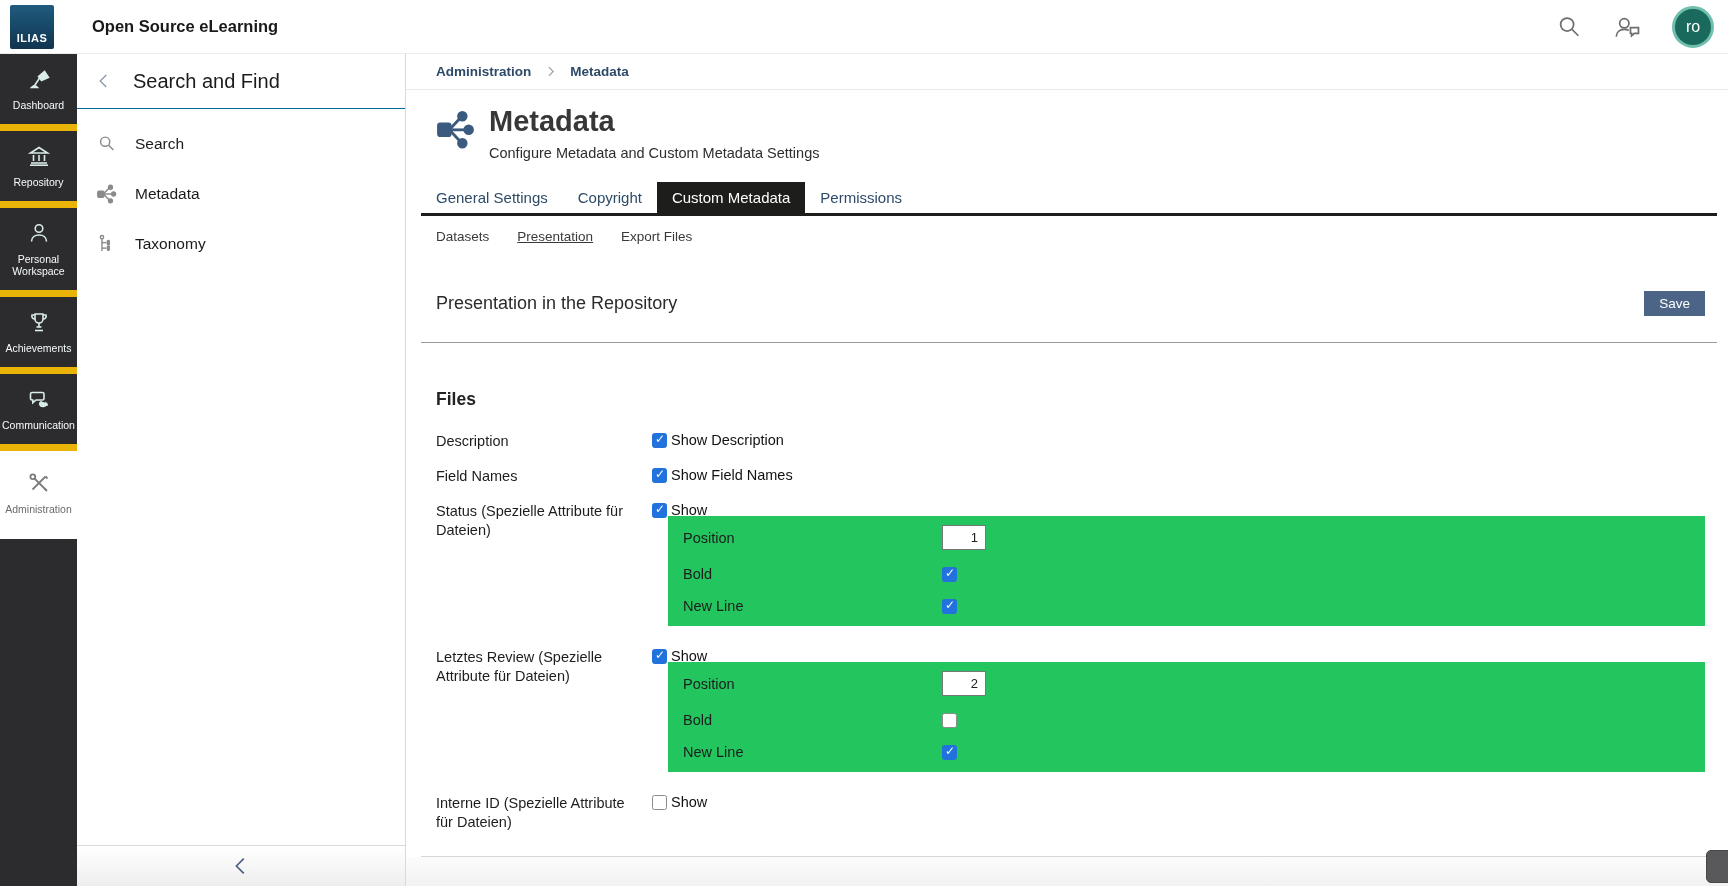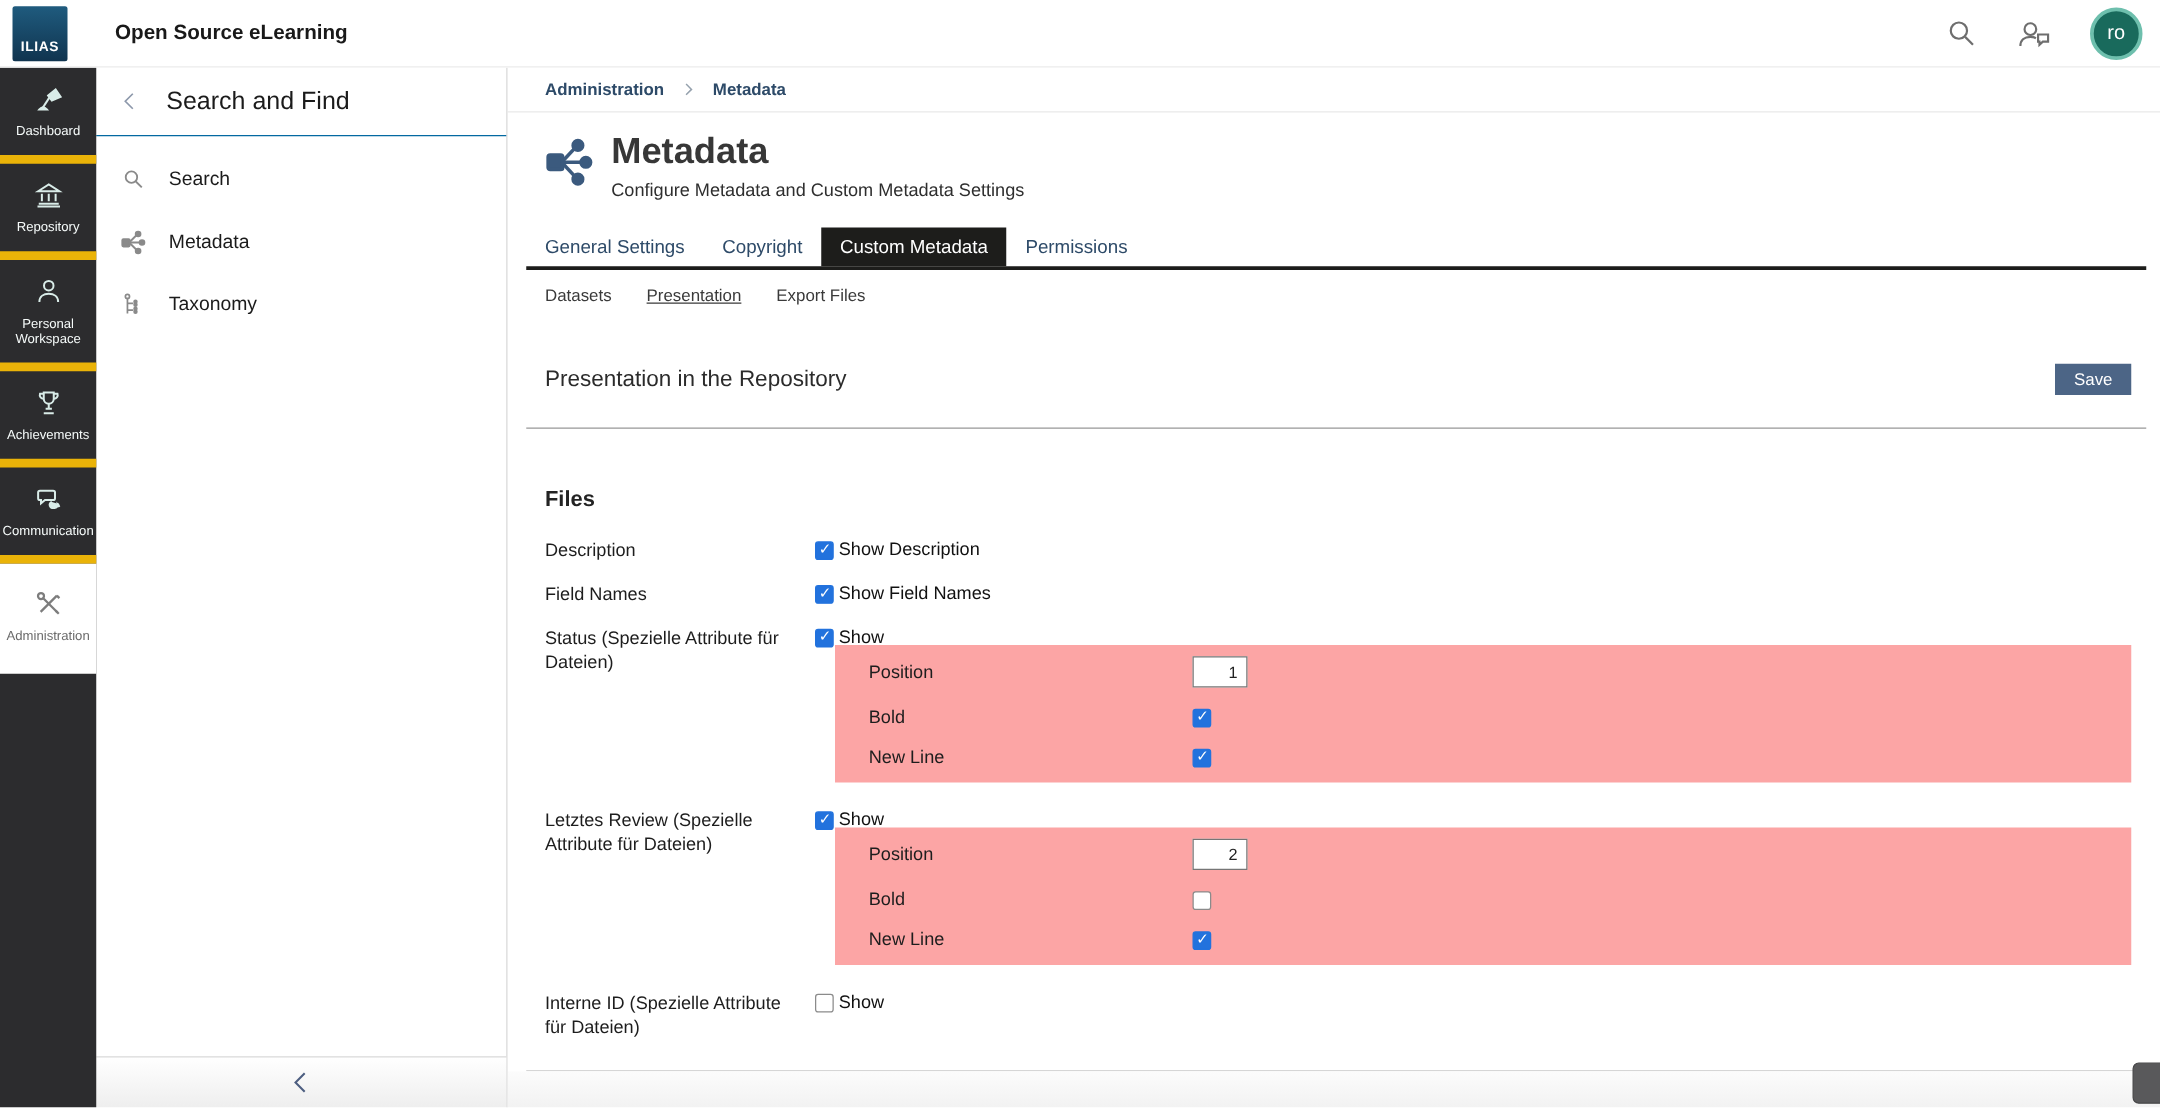--- a/index.html
+++ b/index.html
@@ -85,21 +85,21 @@
   .frow-ctrl { display:flex; align-items:flex-start; gap:4px; font-size:14.5px; color:#111; }
   .frow.has-panel { position:relative; display:block; padding-left:216px; margin-bottom:0; }
   .frow.has-panel .frow-label { position:absolute; left:0; top:0; }
 
   .cb { width:15px; height:15px; border:1px solid #8b8b8b; border-radius:2.5px; background:#fff;
         flex:none; position:relative; margin-top:1px; cursor:pointer; }
   .cb.checked { background:var(--accent-checkbox,#2272dd); border-color:var(--accent-checkbox,#2272dd); }
   .cb.checked::after { content:"\2713"; position:absolute; left:2px; top:-2px; color:#fff;
                        font-size:12px; font-weight:700; }
 
-  .subpanel { background:#fca5a5; margin:-2px 0 22px 232px; padding:9px 12px 6px; }
+  .subpanel { background:#22c55e; margin:-2px 0 22px 232px; padding:9px 0 6px; }
   .srow { display:flex; align-items:center; padding-left:15px; margin-bottom:16px; }
   .srow:last-child { margin-bottom:6px; }
   .srow-label { width:259px; flex:none; font-size:14.5px; color:#1d1d1d; }
   .pos-input { width:44px; height:25px; border:1px solid #767676; background:#fff; font-size:13px;
                text-align:right; padding-right:7px; font-family:inherit; color:#222; }
 
   .content-footer-bg { position:absolute; left:0; right:0; bottom:0; height:29px;
                        background:linear-gradient(180deg,#fcfcfc,#f2f2f2); }
   .content-footer-line { position:absolute; left:15px; right:11px; bottom:29px; border-top:1px solid #d6d6d6; }
   .dis-btn { position:absolute; right:-42px; bottom:3px; background:#59595b; border:1px solid #48484a;

